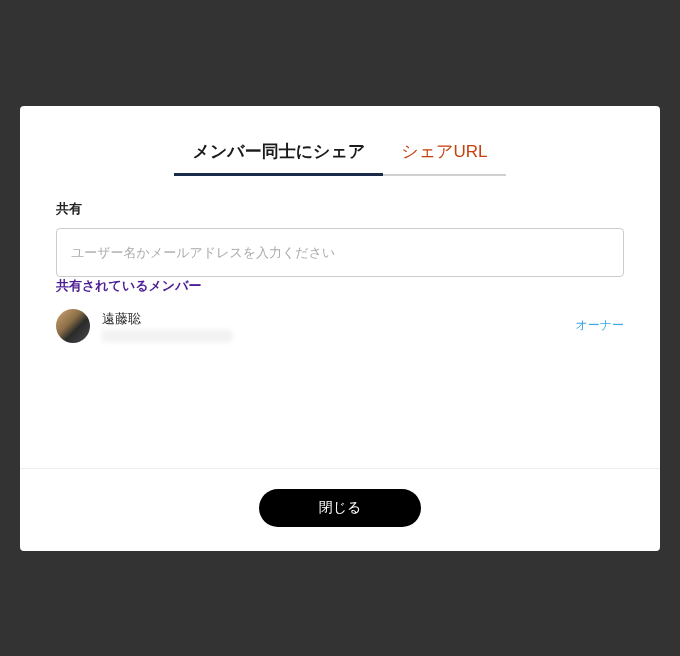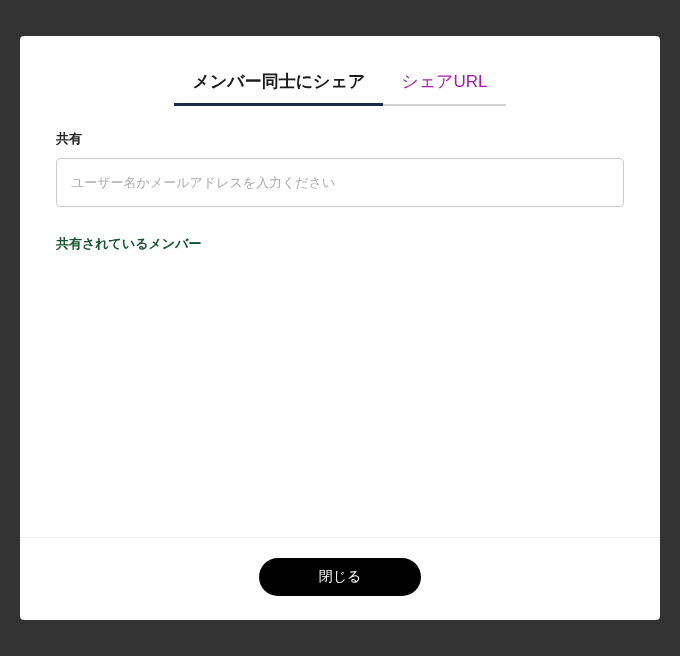--- a/index.html
+++ b/index.html
@@ -12,37 +12,37 @@
       background: #333;
       width: 680px;
       height: 656px;
       display: flex;
       align-items: center;
       justify-content: center;
     }
     .modal {
       background: #fff;
       width: 640px;
-      height: 584px;
+      height: 445px;
       border-radius: 4px;
       display: flex;
       flex-direction: column;
       padding: 0;
       position: relative;
     }
     .tabs {
       display: flex;
       justify-content: center;
       padding-top: 28px;
       gap: 0;
     }
     .tab {
       font-size: 17px;
       padding: 6px 18px 10px 18px;
-      color: #a21caf;
+      color: #c2410c;
       cursor: pointer;
       border-bottom: 2px solid #d0d0d0;
       font-weight: 400;
     }
     .tab.active {
       font-weight: 700;
       color: #1a1a1a;
       border-bottom: 3px solid #1a2b4a;
     }
     .content {
@@ -50,38 +50,37 @@
       flex: 1;
       overflow: auto;
     }
     .label {
       font-size: 13px;
       font-weight: 700;
       color: #222;
       margin-bottom: 10px;
     }
     .input-wrap {
-      margin-bottom: 28px;
     }
     .text-input {
       width: 100%;
       border: 1px solid #ccc;
       border-radius: 4px;
       padding: 16px 14px;
       font-size: 13px;
       color: #333;
       outline: none;
     }
     .text-input::placeholder {
       color: #aaa;
     }
     .members-label {
       font-size: 13px;
       font-weight: 700;
-      color: #14532d;
+      color: #4c1d95;
       margin-bottom: 12px;
     }
     .member-row {
       display: flex;
       align-items: center;
       gap: 12px;
       padding: 2px 0;
     }
     .avatar {
       width: 34px;
@@ -140,18 +139,26 @@
   </div>
 
   <div class="content">
     <div class="input-wrap">
       <div class="label">共有</div>
       <input type="text" class="text-input" placeholder="ユーザー名かメールアドレスを入力ください" style="">
     </div>
 
     <div class="members-label">共有されているメンバー</div>
 
+    <div class="member-row">
+      <div class="avatar"></div>
+      <div class="member-info">
+        <div class="member-name">遠藤聡</div>
+        <div class="member-email"></div>
+      </div>
+      <div class="member-role">オーナー</div>
+    </div>
   </div>
 
   <div class="footer">
     <button class="close-btn">閉じる</button>
   </div>
 </div>
 
 </body></html>

